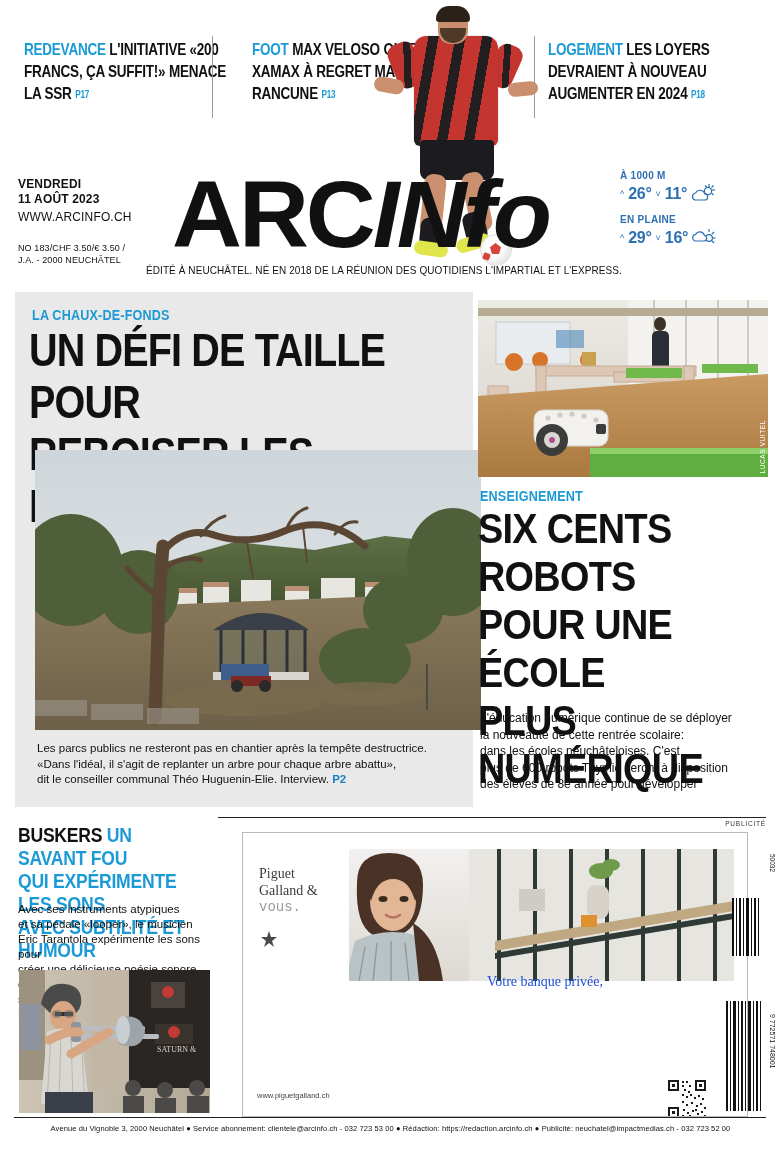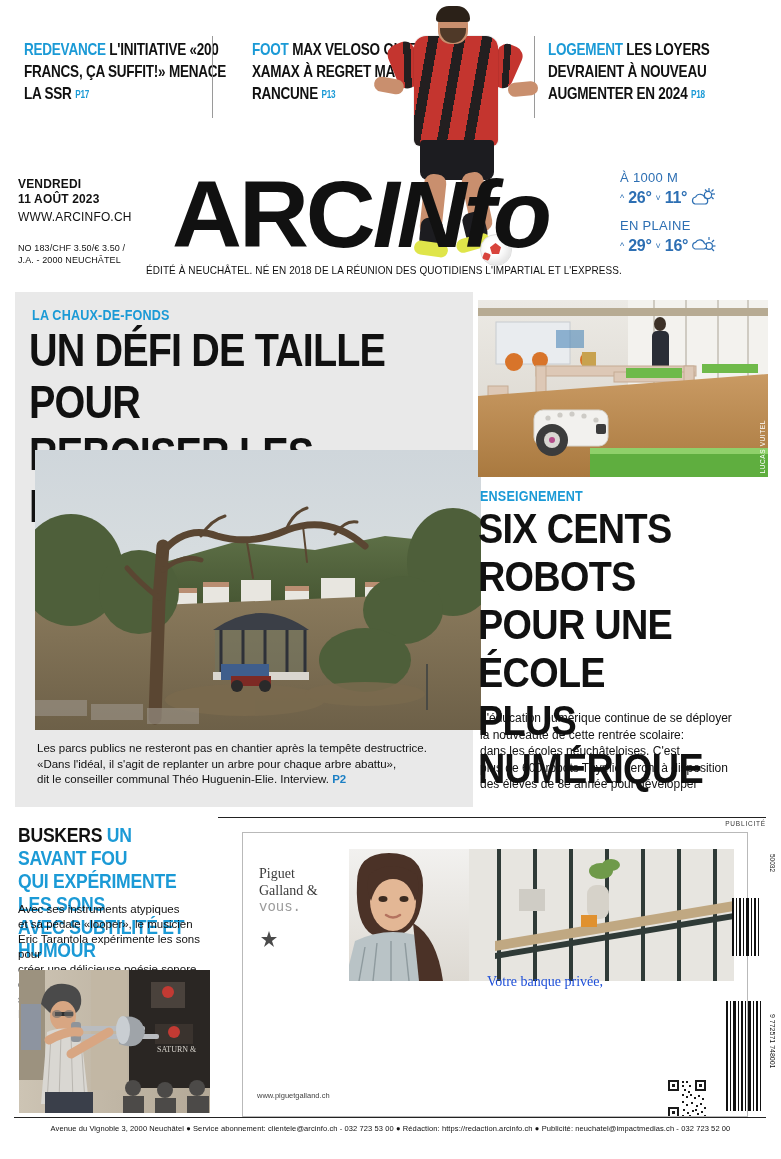--- a/index.html
+++ b/index.html
@@ -123,21 +123,21 @@
   .mh-tagline {
     position: absolute; left: 146px; top: 112px;
     font-family: "Liberation Sans Narrow", "Liberation Sans", sans-serif;
     font-size: 10.5px; color: #111; letter-spacing: .1px; text-transform: uppercase;
     transform: scaleX(.95); transform-origin: left;
   }
   .weather { position: absolute; left: 620px; top: 18px; width: 150px; color: #2d6fb3; }
   .wx-block { margin-bottom: 8px; }
   .wx-label {
     font-family: "Liberation Sans Narrow", "Liberation Sans", sans-serif;
-    font-size: 13px; letter-spacing: .3px; text-transform: uppercase; color: #2d6fb3;
+    font-size: 10px; letter-spacing: .3px; text-transform: uppercase; color: #2d6fb3; font-weight: bold;
   }
   .wx-row { display: flex; align-items: center; gap: 4px; margin-top: 1px; }
   .wx-temp {
     font-family: "Liberation Sans Narrow", "Liberation Sans", sans-serif;
     font-weight: bold; font-size: 16px; color: #2d6fb3; letter-spacing: -.3px;
   }
   .wx-caret { font-size: 9px; color:#2d6fb3; }
   .wx-icon { width: 26px; height: 24px; }
 
   

